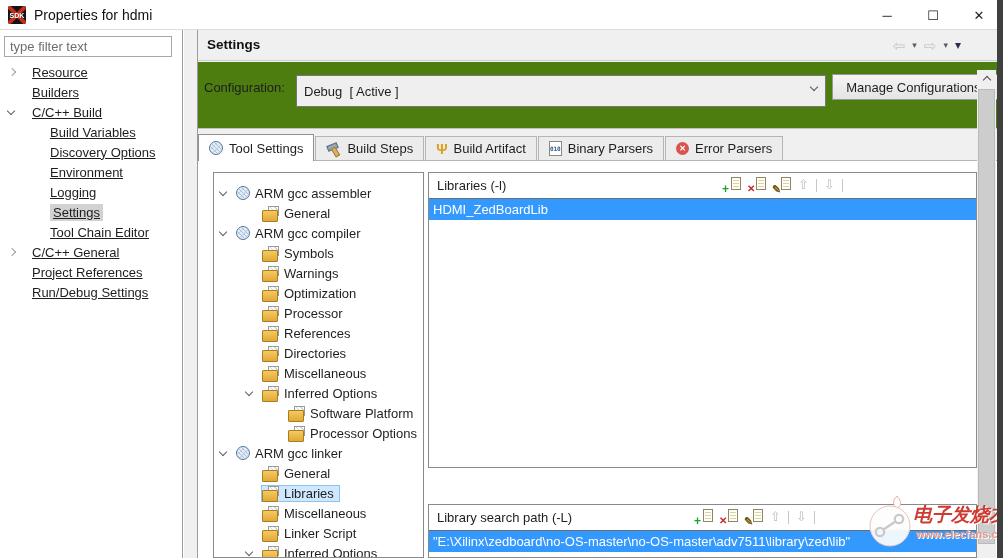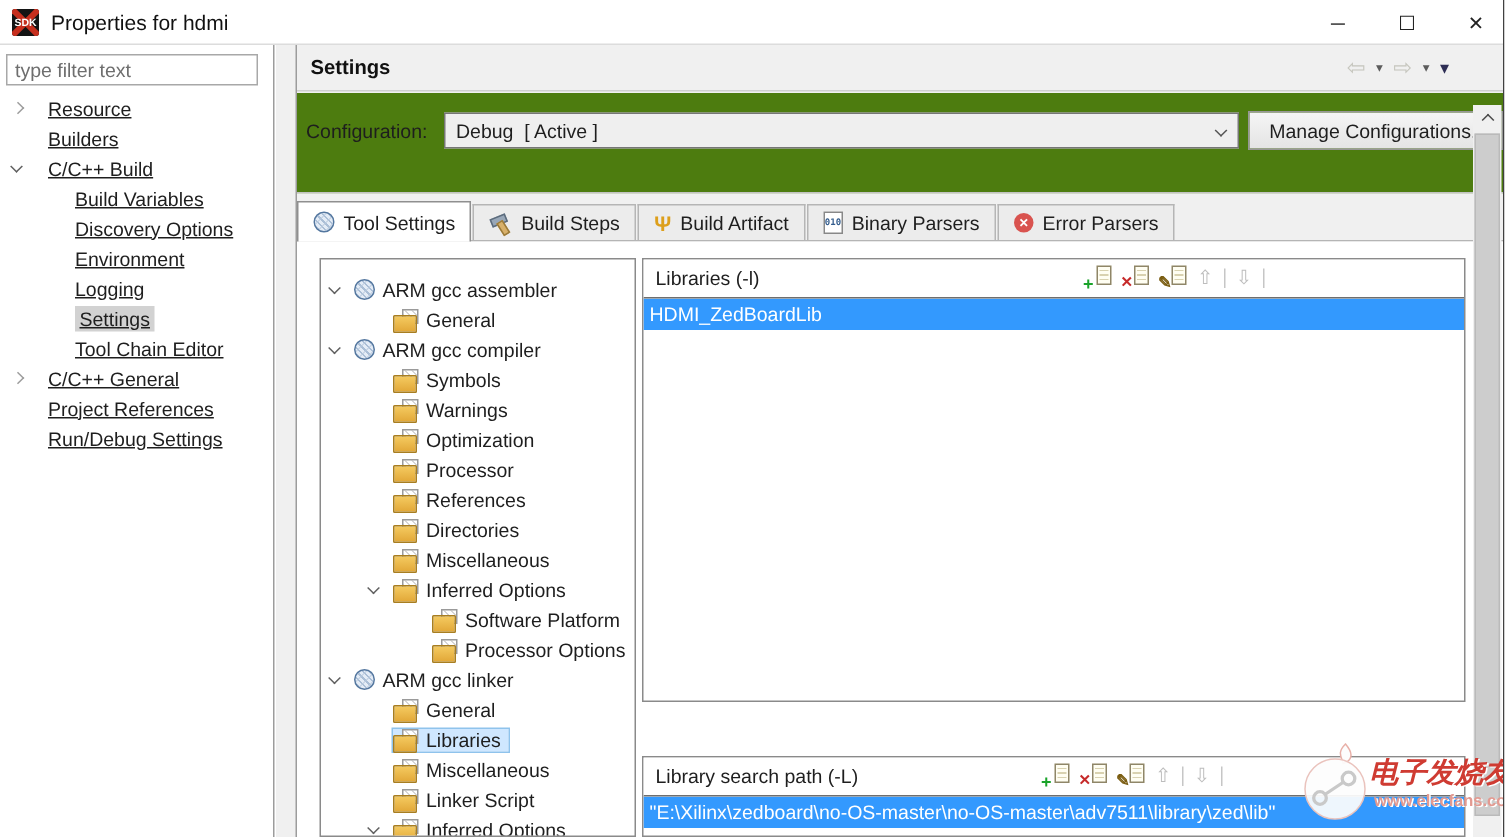--- a/index.html
+++ b/index.html
@@ -1,18 +1,18 @@
 <!DOCTYPE html>
 <html><head>
 <meta charset="utf-8">
 <style>
   * { margin:0; padding:0; box-sizing:border-box; }
   html,body { width:1003px; height:558px; overflow:hidden; }
   body { font-family:"Liberation Sans", sans-serif; font-size:13px; color:#1e1e1e; background:#fff; }
-  .window { position:relative; width:1003px; height:558px; background:#fff; overflow:hidden; border-right:1px solid #404040; }
+  .window { position:relative; width:1003px; height:558px; background:#fff; overflow:hidden; border-right:6px solid #404040; }
 
   
   .titlebar { position:absolute; left:0; top:0; width:100%; height:30px; background:#fff; border-bottom:1px solid #dcdcdc; }
   .sdkicon { position:absolute; left:8px; top:6px; width:18px; height:18px; background:#141414; border-radius:2px; overflow:hidden; }
   .sdkicon::before, .sdkicon::after { content:""; position:absolute; left:-4px; right:-4px; top:7px; height:4px; background:#c62f1e; }
   .sdkicon::before { transform:rotate(45deg); }
   .sdkicon::after  { transform:rotate(-45deg); }
   .sdktext { position:absolute; left:0; right:0; top:6px; text-align:center; font-size:7px; font-weight:bold; color:#fff; z-index:2; letter-spacing:0; }
   .wtitle { position:absolute; left:34px; top:7px; font-size:14px; color:#111; }
   .wctrls { position:absolute; right:10px; top:0; height:30px; display:flex; align-items:center; gap:30px; }
@@ -37,21 +37,21 @@
   .main { position:absolute; left:198px; top:30px; right:0; bottom:0; background:#f0f0f0; }
   .mainhead { position:absolute; left:0; top:0; right:0; height:31px; background:#f0f0f0; border-bottom:1px solid #cfcfcf; }
   .mh-title { position:absolute; left:9px; top:7px; font-weight:bold; font-size:13.5px; color:#111; }
   .mh-nav { position:absolute; right:36px; top:8px; display:flex; align-items:center; gap:7px; }
   .nav-arrow { font-size:15px; color:#c6c6be; line-height:15px; }
   .nav-caret { font-size:9px; color:#5c5c5c; line-height:9px; }
   .nav-caret.dark { font-size:12px; color:#2e2e55; }
 
   .configarea { position:absolute; left:0; top:32px; right:0; height:67px; background:#4d7c0f; border-bottom:1px solid #c2c2c2; }
   .cfg-label { position:absolute; left:6px; top:18px; }
-  .combo { position:absolute; left:98px; top:13px; width:530px; height:24px; background:#efefef; border:1px solid #767676; display:flex; align-items:center; padding:0 24px 0 7px; white-space:pre; cursor:default; }
+  .combo { position:absolute; left:98px; top:13px; width:530px; height:32px; background:#efefef; border:1px solid #767676; display:flex; align-items:center; padding:0 24px 0 7px; white-space:pre; cursor:default; }
   .combo .cchev { position:absolute; right:8px; top:8px; width:6px; height:6px; border-right:1.4px solid #555; border-bottom:1.4px solid #555; transform:rotate(45deg); }
   .btn { position:absolute; left:634px; top:12px; width:170px; height:26px; background:linear-gradient(#f5f5f5,#e4e4e4); border:1px solid #979797; display:flex; align-items:center; justify-content:center; font-size:13px; cursor:default; }
 
   .tabbar { position:absolute; left:0; top:99px; right:0; height:32px; display:flex; align-items:flex-end; padding-left:0; border-bottom:1px solid #b5b5b5; background:#f0f0f0; }
   .tab { display:flex; align-items:center; gap:6px; height:24px; padding:0 10px; background:#ececec; border:1px solid #b5b5b5; border-bottom:none; margin-right:1px; cursor:default; white-space:nowrap; }
   .tab.active { height:27px; background:#fff; border-color:#8f8f8f; margin-bottom:-1px; z-index:2; }
 
   .content { position:absolute; left:0; top:131px; right:0; bottom:0; background:#fff; }
 
   

